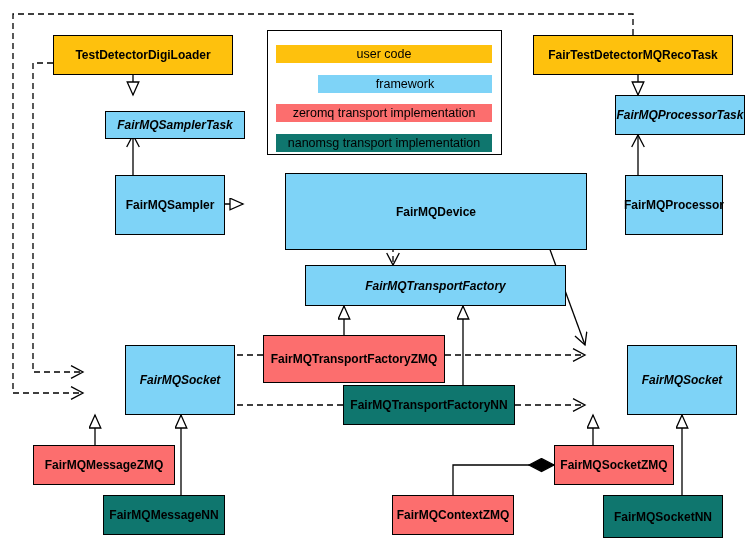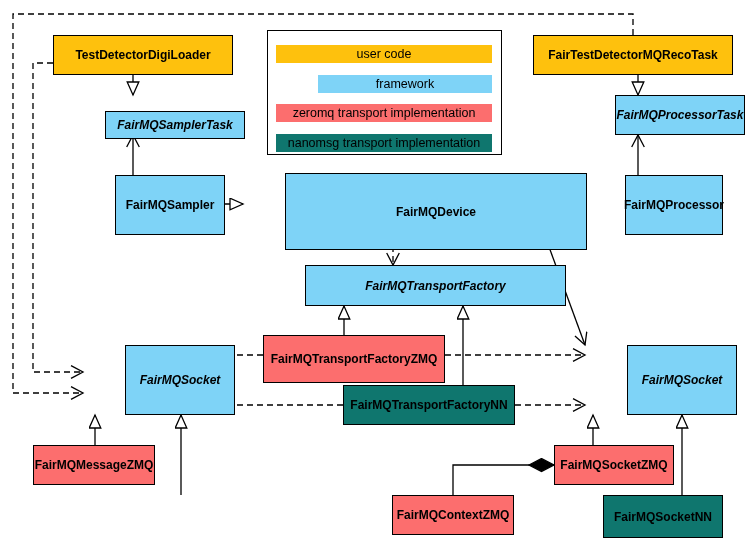--- a/index.html
+++ b/index.html
@@ -107,22 +107,23 @@
   <div class="node cat-framework abstract" style="left:263px;top:265px;width:261px;height:41px">FairMQTransportFactory</div>
 
   <div class="node cat-zeromq" style="left:263px;top:335px;width:182px;height:48px">FairMQTransportFactoryZMQ</div>
 
   <div class="node cat-nanomsg" style="left:343px;top:385px;width:172px;height:40px">FairMQTransportFactoryNN</div>
 
   <div class="node cat-framework abstract" style="left:83px;top:345px;width:110px;height:70px">FairMQSocket</div>
 
   <div class="node cat-framework abstract" style="left:585px;top:345px;width:110px;height:70px">FairMQSocket</div>
 
-  <div class="node cat-zeromq" style="left:33px;top:445px;width:122px;height:40px">FairMQMessageZMQ</div>
+  <div class="node cat-zeromq" style="left:33px;top:445px;width:142px;height:40px">FairMQMessageZMQ</div>
 
+  <div class="node cat-nanomsg" style="left:103px;top:495px;width:122px;height:40px">FairMQMessageNN</div>
 
   <div class="node cat-zeromq" style="left:392px;top:495px;width:122px;height:40px">FairMQContextZMQ</div>
 
   <div class="node cat-zeromq" style="left:554px;top:445px;width:120px;height:40px">FairMQSocketZMQ</div>
 
   <div class="node cat-nanomsg" style="left:603px;top:495px;width:120px;height:43px">FairMQSocketNN</div>
 
 </div>
 
 </body></html>

